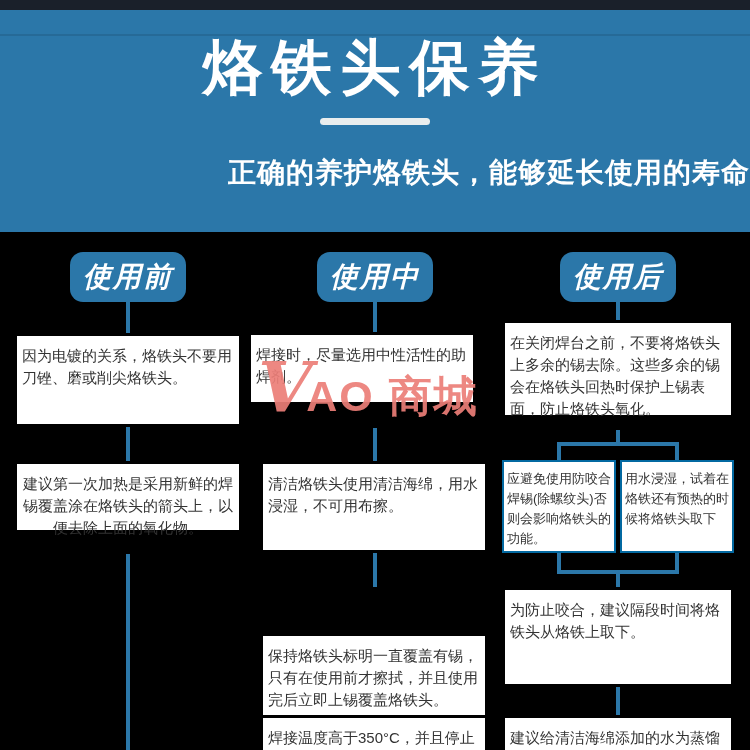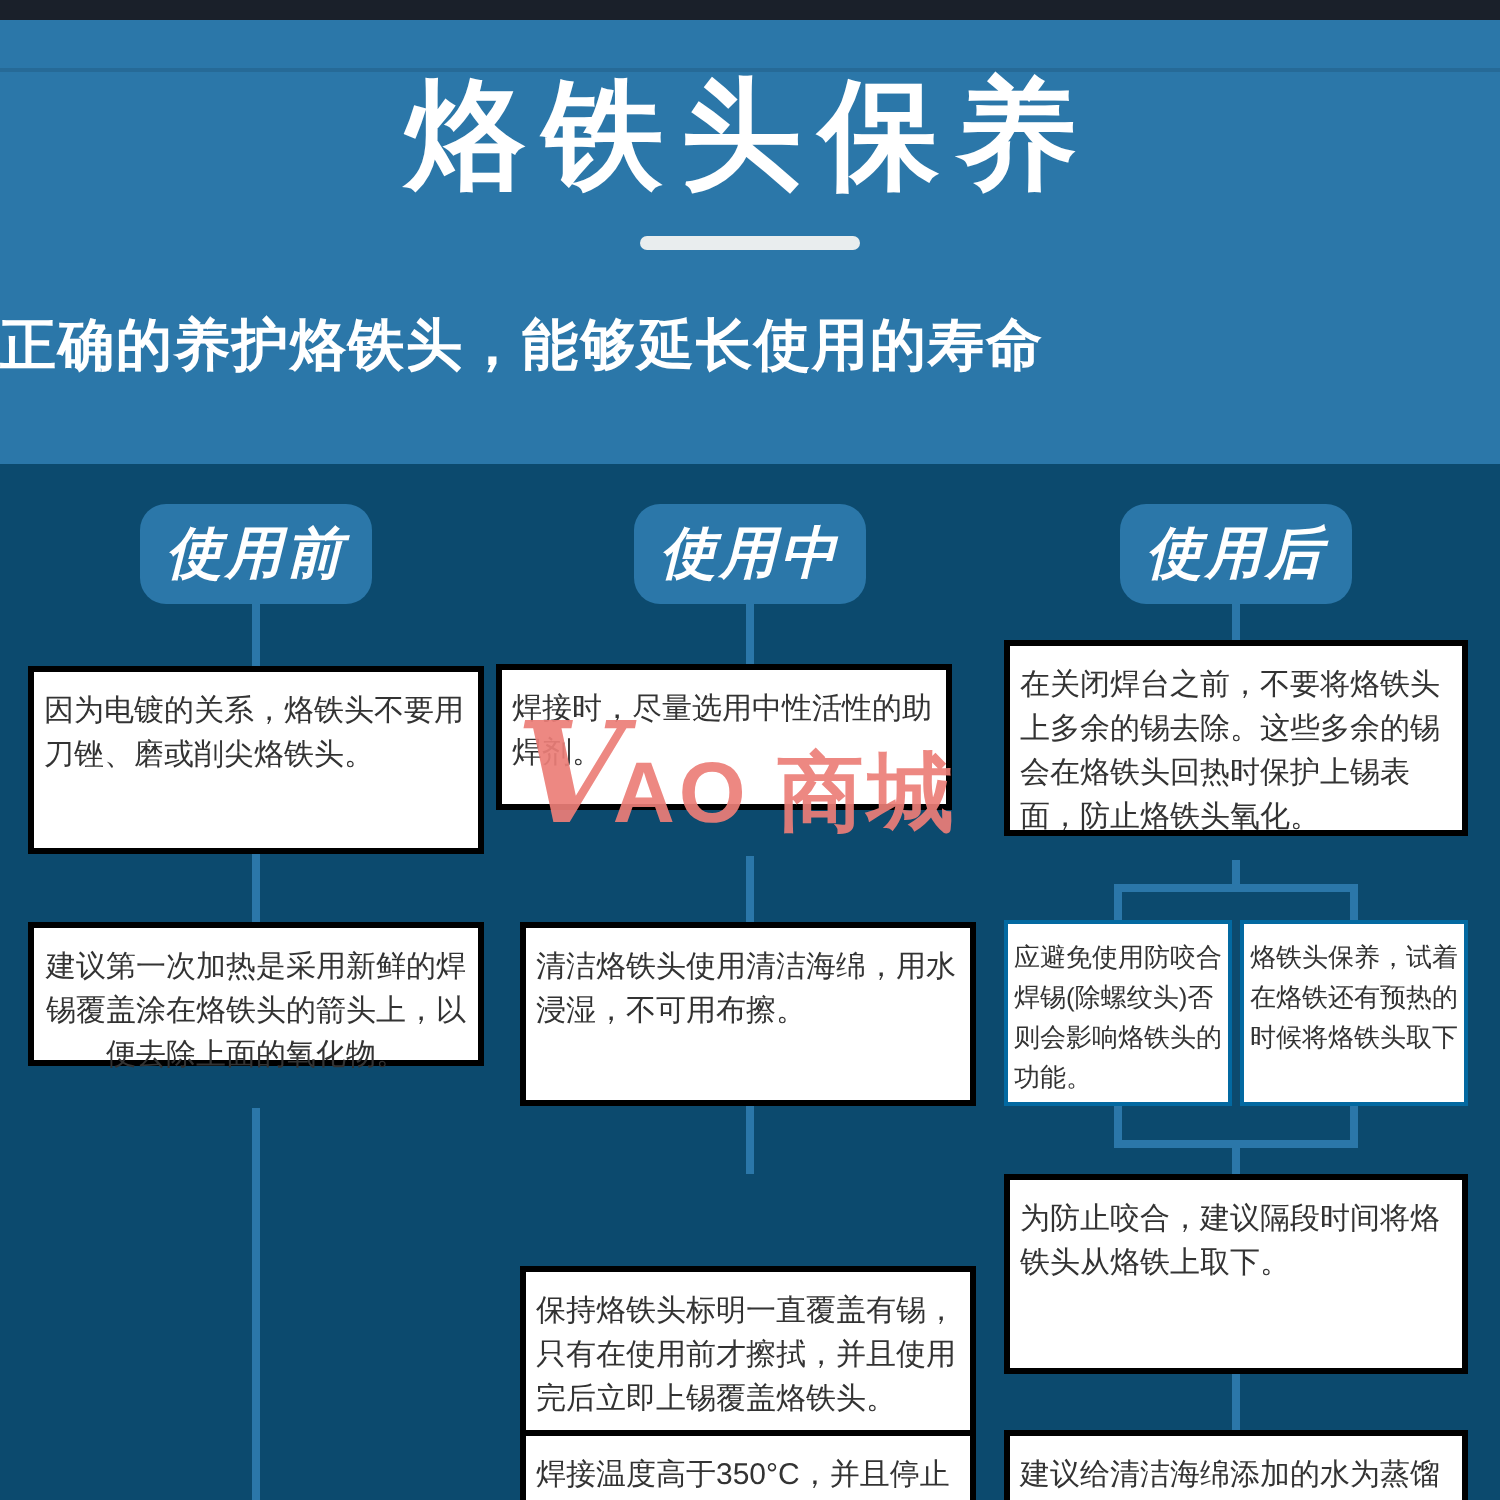--- a/index.html
+++ b/index.html
@@ -1,24 +1,24 @@
 <!DOCTYPE html>
 <html><head>
 <meta charset="utf-8">
 <style>
   html,body{margin:0;padding:0;}
-  .page{position:relative;width:750px;height:750px;background:#0c4a6e;overflow:hidden;
+  .page{position:relative;width:750px;height:750px;background:#000000;overflow:hidden;
         font-family:"Liberation Sans","DejaVu Sans",sans-serif;}
   .topbar{position:absolute;left:0;top:0;width:750px;height:10px;background:#1a202a;}
   .header{position:absolute;left:0;top:10px;width:750px;height:222px;background:#2b77a9;}
   .header-shade{position:absolute;left:0;top:24px;width:750px;height:2px;background:rgba(0,0,0,0.10);}
   .title{position:absolute;left:0;top:18px;width:750px;text-align:center;color:#ffffff;
          font-size:60px;font-weight:bold;letter-spacing:9px;}
   .divider{position:absolute;left:320px;top:108px;width:110px;height:7px;background:#e9edee;border-radius:4px;}
-  .subtitle{position:absolute;left:0;top:144px;width:750px;text-align:left;color:#ffffff;
+  .subtitle{position:absolute;left:0;top:144px;width:750px;text-align:right;color:#ffffff;
             font-size:28px;font-weight:bold;letter-spacing:1px;}
   .pill{position:absolute;top:252px;width:116px;height:50px;background:#2b77a9;border-radius:13px;
         color:#ffffff;font-size:28px;font-weight:bold;letter-spacing:2px;
         display:flex;align-items:center;justify-content:center;font-style:italic;}
   .vline{position:absolute;width:4px;background:#2b77a9;}
   .hline{position:absolute;height:4px;background:#2b77a9;}
   .box{position:absolute;background:#ffffff;border:3px solid #000000;box-sizing:border-box;
        color:#333333;font-size:15px;line-height:22px;padding:9px 5px;}
   .box-sm{position:absolute;background:#ffffff;border:2px solid #0369a1;box-sizing:border-box;
        color:#333333;font-size:13px;line-height:20px;padding:7px 3px;}
@@ -69,21 +69,21 @@
   <div class="box" style="left:14px;top:333px;width:228px;height:94px;">因为电镀的关系，烙铁头不要用刀锉、磨或削尖烙铁头。</div>
   <div class="box" style="left:14px;top:461px;width:228px;height:72px;text-align:center;">建议第一次加热是采用新鲜的焊锡覆盖涂在烙铁头的箭头上，以便去除上面的氧化物。</div>
 
   <div class="box" style="left:248px;top:332px;width:228px;height:73px;">焊接时，尽量选用中性活性的助焊剂。</div>
   <div class="box" style="left:260px;top:461px;width:228px;height:92px;">清洁烙铁头使用清洁海绵，用水浸湿，不可用布擦。</div>
   <div class="box" style="left:260px;top:587px;width:228px;height:93px;margin-top:46px;">保持烙铁头标明一直覆盖有锡，只有在使用前才擦拭，并且使用完后立即上锡覆盖烙铁头。</div>
   <div class="box" style="left:260px;top:715px;width:228px;height:85px;">焊接温度高于350°C，并且停止工作超过1小时以上，请将温度调低或关闭电源。</div>
 
   <div class="box" style="left:502px;top:320px;width:232px;height:98px;">在关闭焊台之前，不要将烙铁头上多余的锡去除。这些多余的锡会在烙铁头回热时保护上锡表面，防止烙铁头氧化。</div>
   <div class="box-sm" style="left:502px;top:460px;width:114px;height:93px;">应避免使用防咬合焊锡(除螺纹头)否则会影响烙铁头的功能。</div>
-  <div class="box-sm" style="left:620px;top:460px;width:114px;height:93px;">烙铁头保养，试着在烙铁还有预热的时候将烙铁头取下</div>
+  <div class="box-sm" style="left:620px;top:460px;width:114px;height:93px;">用水浸湿，试着在烙铁还有预热的时候将烙铁头取下</div>
   <div class="box" style="left:502px;top:587px;width:232px;height:100px;">为防止咬合，建议隔段时间将烙铁头从烙铁上取下。</div>
   <div class="box" style="left:502px;top:715px;width:232px;height:85px;">建议给清洁海绵添加的水为蒸馏水，因为大部分自来水中所含的矿物质会污染烙铁头。</div>
 
   <div class="watermark">
     <span class="wm-v">V</span>
     <span class="wm-rest">AO 商城</span>
   </div>
 
 </div>
 

